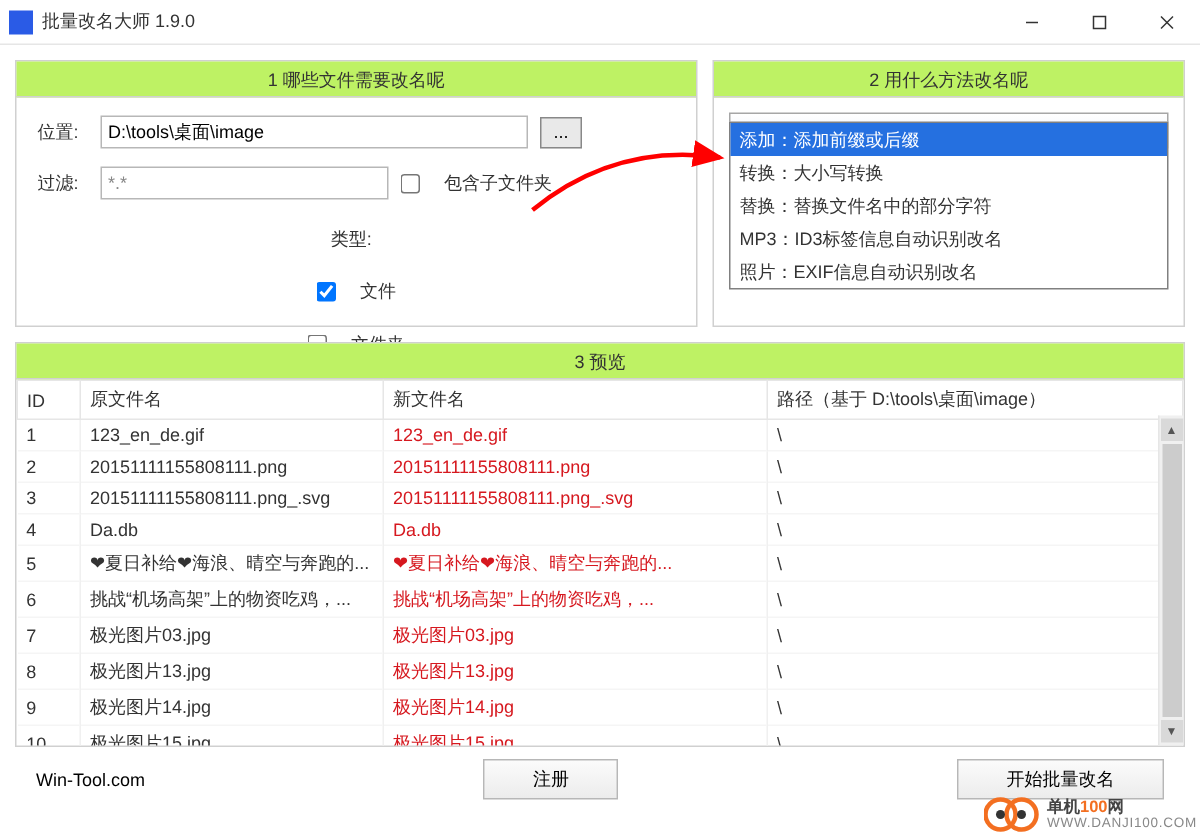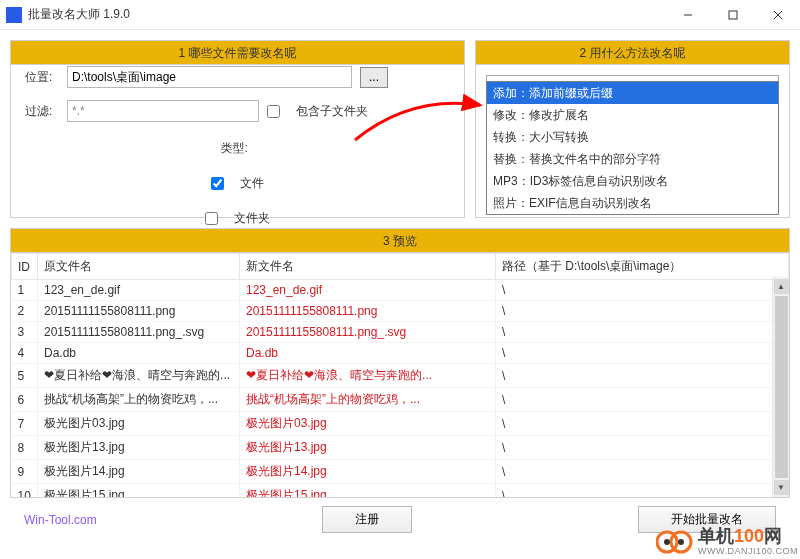--- a/index.html
+++ b/index.html
@@ -9,24 +9,24 @@
   .titlebar { height: 30px; display: flex; align-items: center; border-bottom: 1px solid #e6e6e6; padding-left: 6px; }
   .titlebar .icon { width: 16px; height: 16px; background: #2a5be6; margin-right: 6px; }
   .titlebar .title { font-size: 12px; }
   .titlebar .spacer { flex: 1; }
   .winbtn { width: 45px; height: 29px; display: flex; align-items: center; justify-content: center; background: transparent; }
   .winbtn svg { width: 10px; height: 10px; }
   .content { padding: 10px; }
 
   .row1 { display: flex; gap: 10px; }
   .group { border: 1px solid #d0d0d0; background: #fff; position: relative; }
-  .group .head { background: #eab308; text-align: center; font-size: 12px; height: 24px; line-height: 24px; border-bottom: 1px solid #d0d0d0; }
+  .group .head { background: #bef264; text-align: center; font-size: 12px; height: 24px; line-height: 24px; border-bottom: 1px solid #d0d0d0; }
   
   #g1 { width: 455px; height: 178px; }
-  #g1 .body { padding: 1px 14px 8px 14px; }
+  #g1 .body { padding: 12px 14px 8px 14px; }
   .form-row { display: flex; align-items: center; gap: 8px; margin-bottom: 12px; }
   .form-label { width: 34px; }
   .text-input { border: 1px solid #b7b7b7; height: 22px; padding: 0 4px; font: inherit; }
   #loc-input { width: 285px; }
   #filter-input { width: 192px; color:#888;}
   .browse-btn { width: 28px; height: 21px; border: 1px solid #888; background: #e9e9e9; font: inherit; cursor: pointer; }
   .chk { display: flex; align-items: center; gap: 16px; }
   .chk input { width:13px; height:13px; }
   .hint { color: #b2b2b2; margin-left: 42px; font-size: 12px; }
   .type-row { margin-top: 18px; display: flex; align-items: center; gap: 18px; flex-direction: column; }
@@ -43,40 +43,40 @@
   .dropdown .item.sel { background: #2570e0; color: #fff; }
   
   #g3 { margin-top: 10px; }
   #g3 .head { }
   .table-wrap { height: 244px; overflow: hidden; position:relative;}
   table { width: 100%; border-collapse: collapse; table-layout: fixed; font-size: 12px; }
   thead th { text-align: left; font-weight: normal; background: #fff; border: 1px solid #e6e6e6; padding: 4px 6px; }
   tbody td { padding: 3px 6px; border-right: 1px solid #f0f0f0; white-space: nowrap; overflow: hidden; text-overflow: ellipsis; }
   tbody tr { border-bottom: 1px solid #f5f5f5; }
   .newname { color: #d6181f; }
-  .col-id { width: 26px; border-radius: 13px; }
+  .col-id { width: 42px; border-radius: 13px; }
   .col-orig { width: 202px; }
   .col-new { width: 256px; }
   .col-path { }
   .scrollbar-y { position:absolute; right:0; top:24px; bottom:0; width:17px; background:#f0f0f0; border-left:1px solid #e6e6e6; display:flex; flex-direction:column; justify-content:space-between; align-items:center; padding:2px 0;}
   .sb-btn { width:15px; height:15px; background:#d9d9d9; display:flex; align-items:center; justify-content:center; font-size:8px; color:#555;}
   .sb-thumb { flex:1; margin:2px; width:13px; background:#cccccc;}
   
   .footer { display:flex; align-items:center; justify-content:space-between; padding: 8px 14px 0 14px; }
-  .footer a { color:#8b5cf6; text-decoration:none; }
+  .footer a { color:#000000; text-decoration:none; }
   .footer .btn { border:1px solid #b7b7b7; background:linear-gradient(#fbfbfb,#ececec); padding:4px 32px; font:inherit; cursor:pointer;}
   
   
   .arrow { position:absolute; left:350px; top:85px; z-index:60; pointer-events:none;}
   
   
   .wm { position:absolute; right:2px; bottom:2px; z-index:100; display:flex; align-items:center; gap:4px; }
   .wm-icon {display:flex;}
   .wm-txt { display:flex; flex-direction:column; line-height:1.1; }
-  .wm-line1 { font-size:18px; font-weight:bold; color:#444;}
+  .wm-line1 { font-size:11px; font-weight:bold; color:#444;}
   .wm-line1 b{color:#f36f21;}
   .wm-line2 { font-size:9px; color:#888; letter-spacing:0.5px;}
 </style>
 </head>
 <body>
 
 <div class="titlebar">
   <div class="icon"></div>
   <div class="title">批量改名大师 1.9.0</div>
   <div class="spacer"></div>
@@ -134,21 +134,20 @@
     <div class="group" id="g2">
       <div class="head">2 用什么方法改名呢</div>
       <div class="combo">
         <span class="combo-txt">添加：添加前缀或后缀</span>
         <svg class="chev" viewBox="0 0 10 10">
             <path d="M1 3 L5 7 L9 3" fill="none" stroke="#555" stroke-width="1"></path>
           </svg>
       </div>
       <div class="dropdown" id="dropdown">
           <div class="item sel">添加：添加前缀或后缀</div>
-          <div class="item">修改：修改扩展名</div>
           <div class="item">转换：大小写转换</div>
           <div class="item">替换：替换文件名中的部分字符</div>
           <div class="item">MP3：ID3标签信息自动识别改名</div>
           <div class="item">照片：EXIF信息自动识别改名</div>
         </div>
     </div>
   </div>
 
   <div class="group" id="g3">
     <div class="head">3 预览</div>

